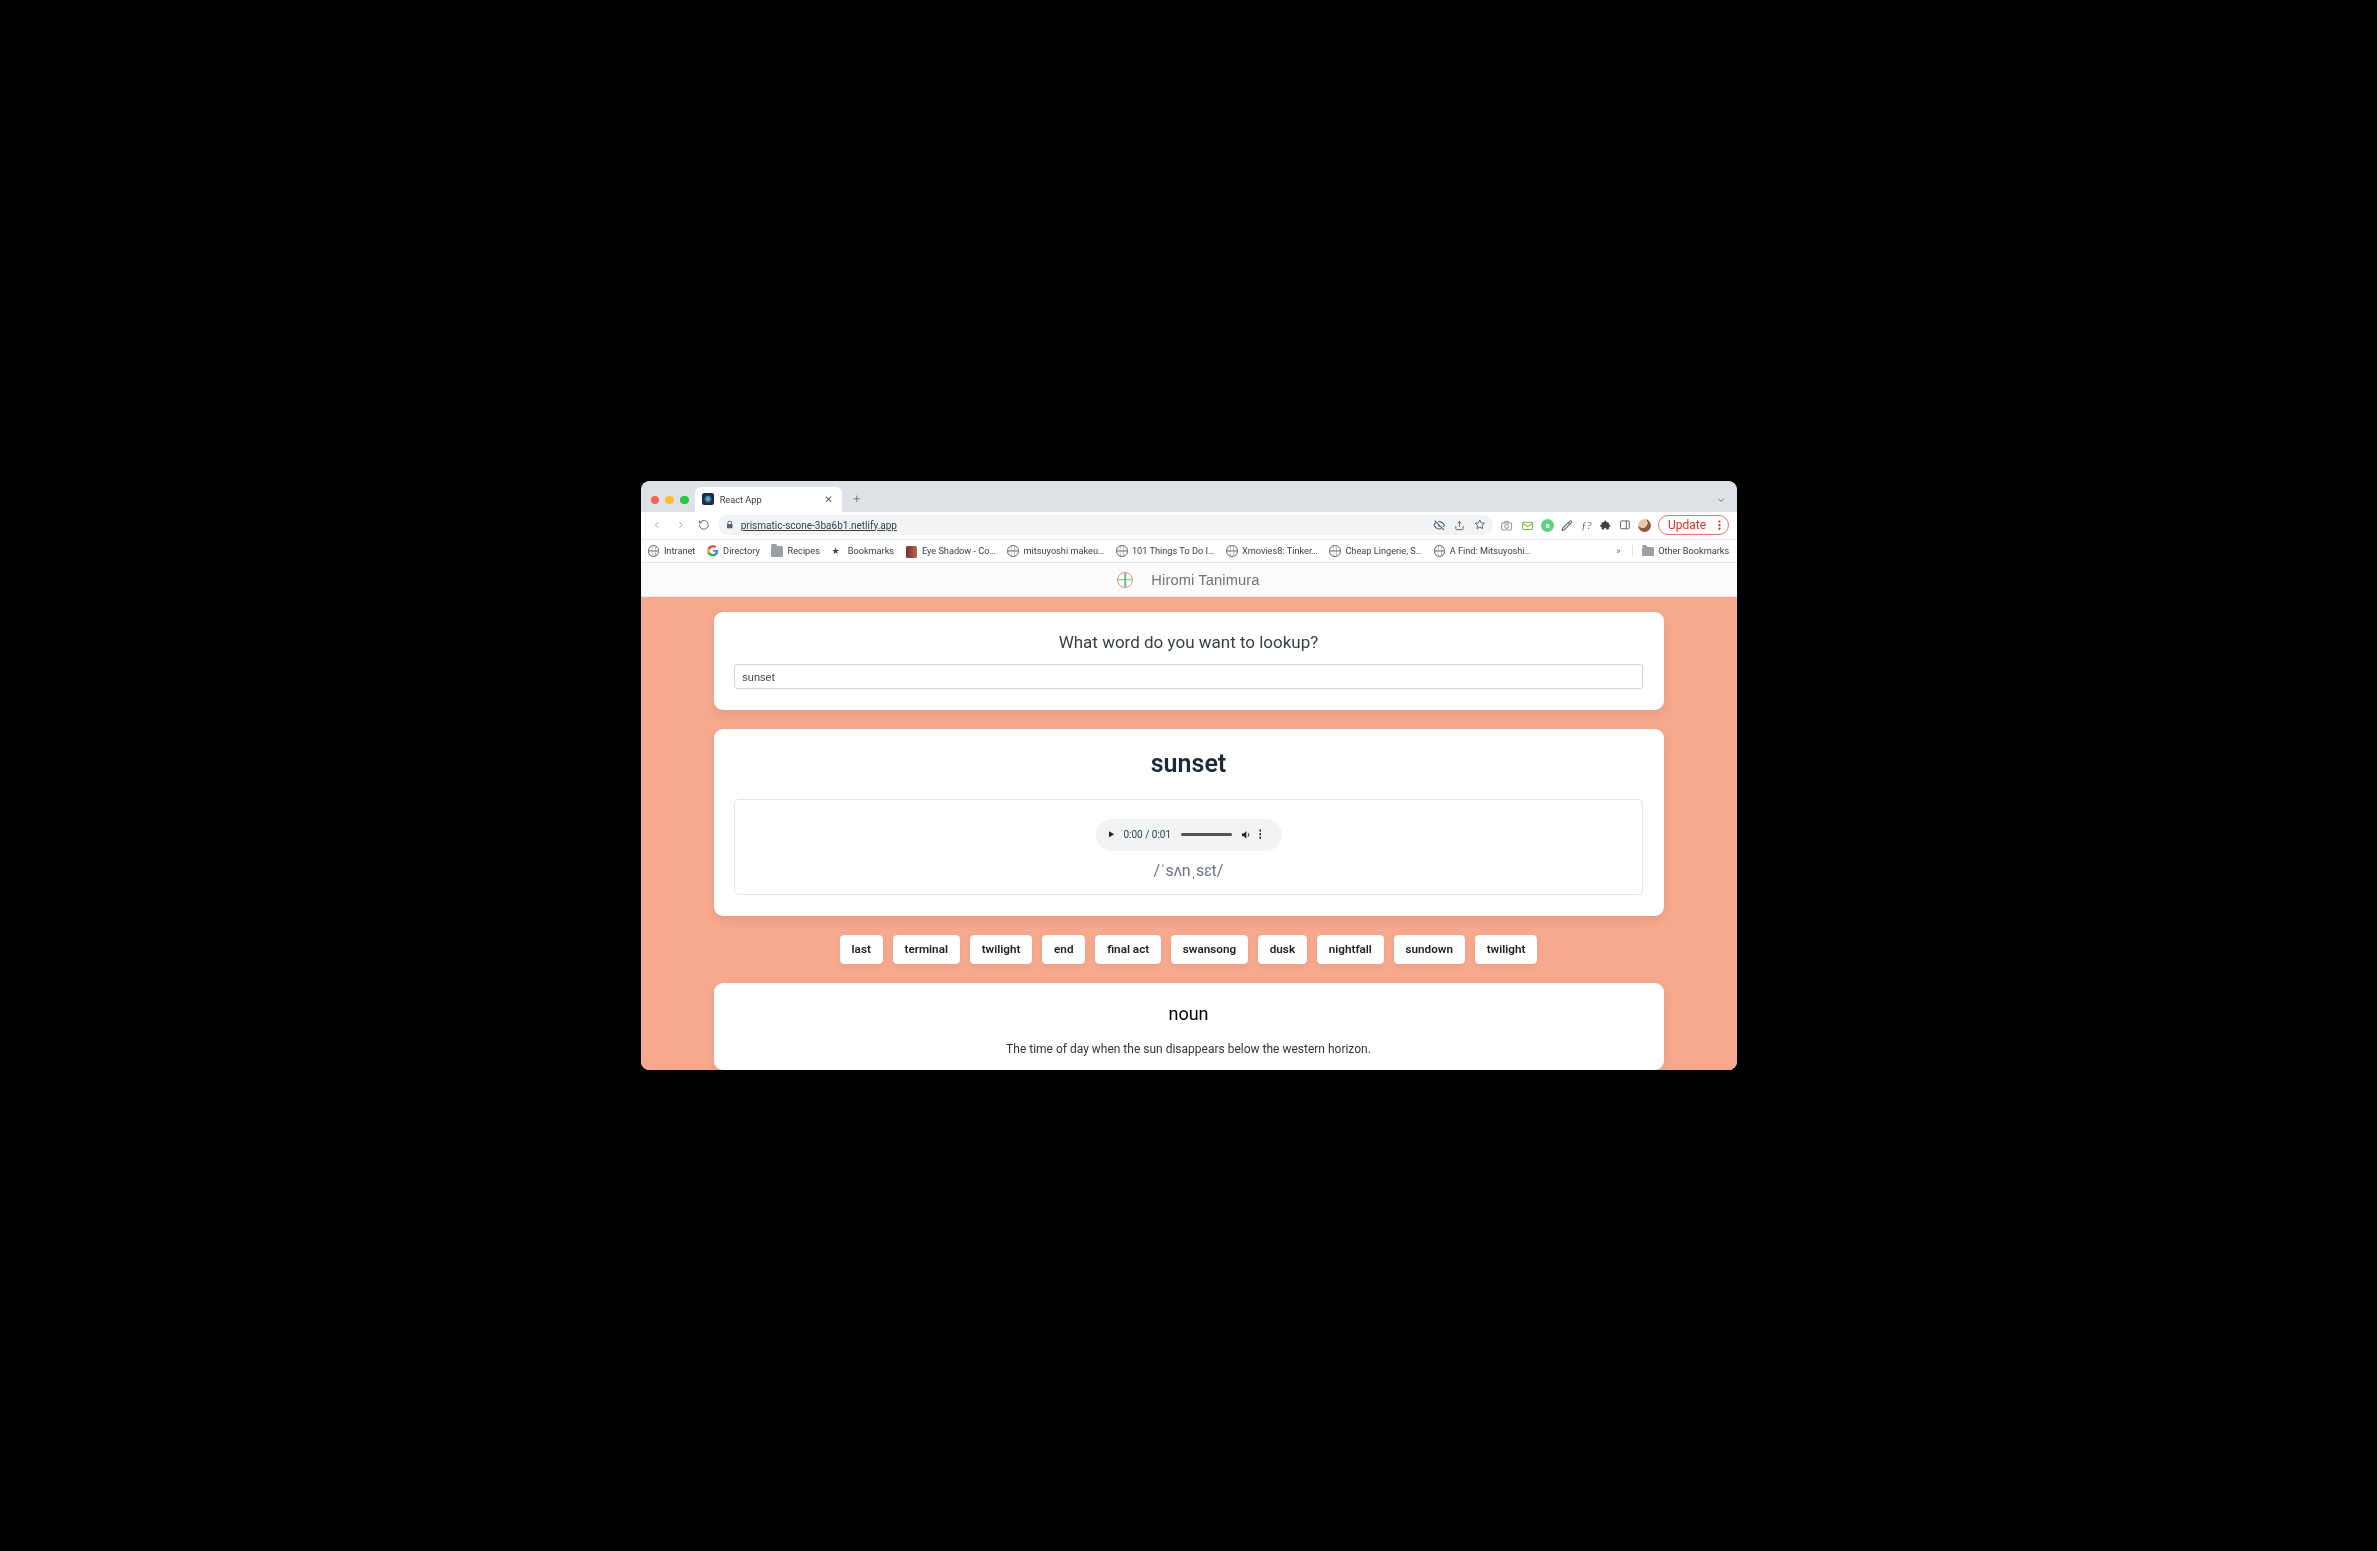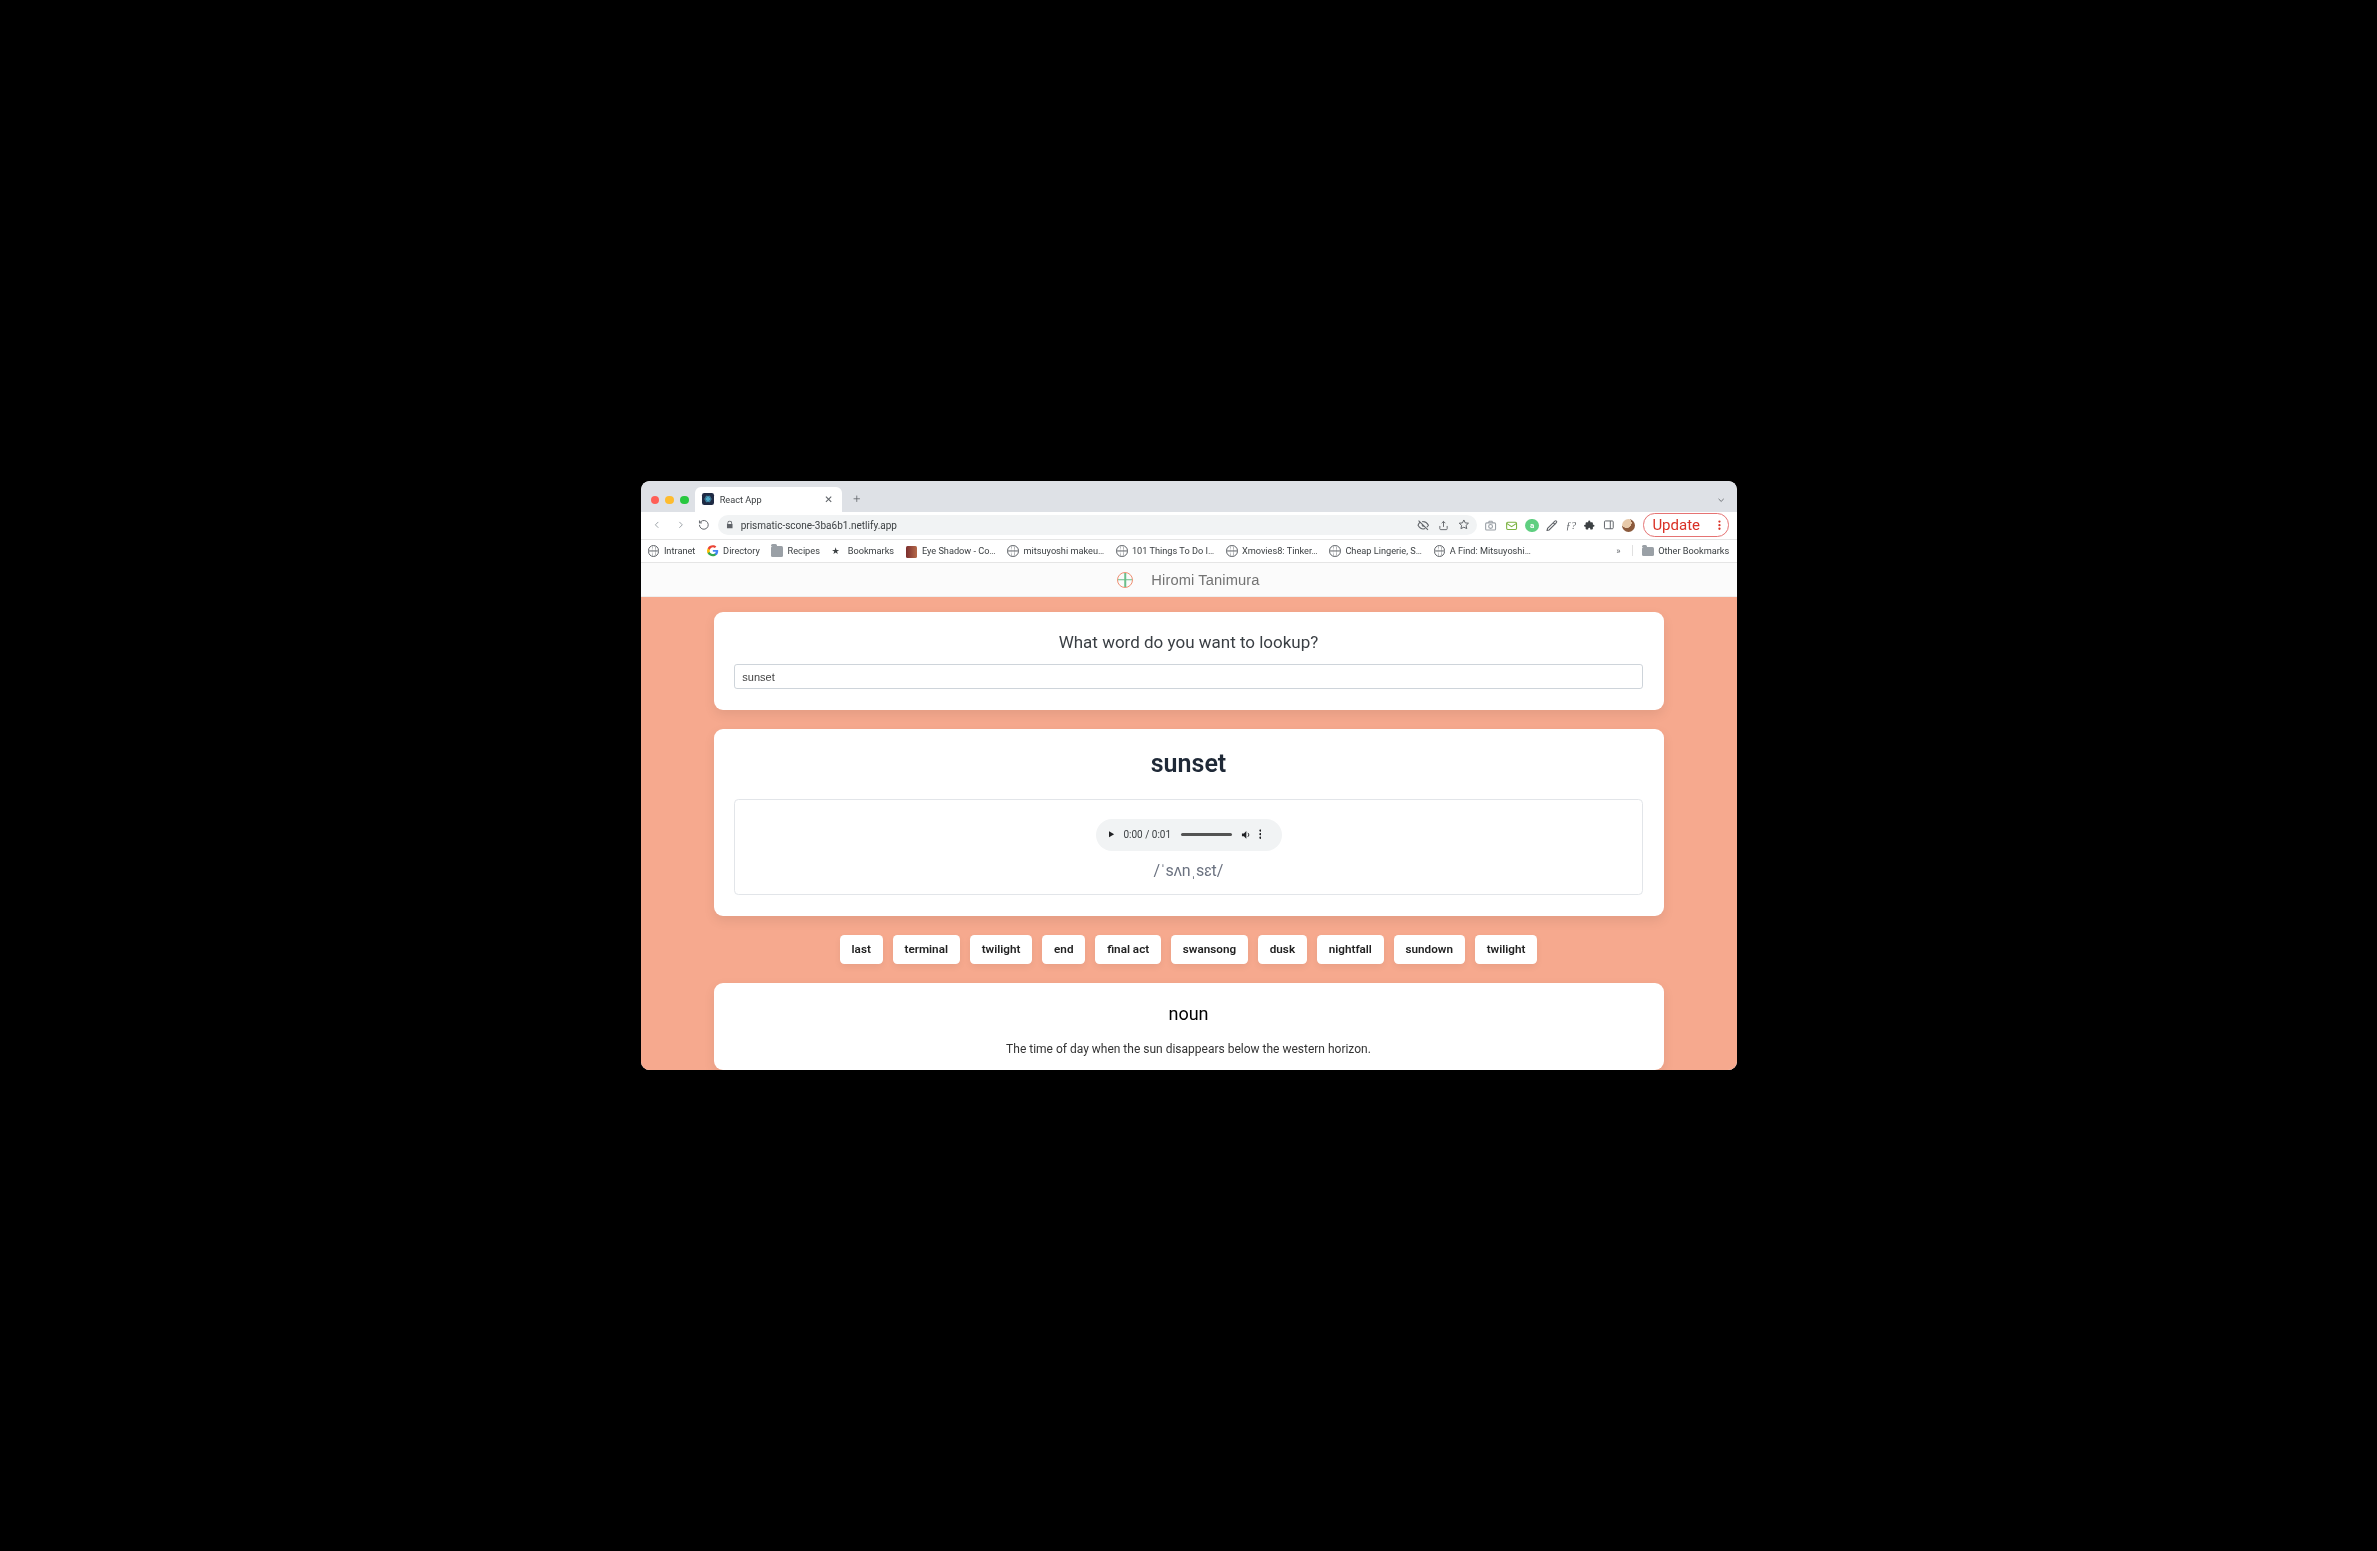--- a/index.html
+++ b/index.html
@@ -50,27 +50,27 @@
     height: 28px; background:#fff; display:flex; align-items:center; gap:4.4px;
     padding: 0 7.3px; border-bottom:0.7px solid #e5e5e5;
   }
   .nav-btn { width:19px; height:19px; display:flex; align-items:center; justify-content:center; color:#9aa0a6; border-radius:50%; }
   .nav-btn.active { color:#5f6368; }
   .omnibox {
     flex:1; height:20.5px; background:#f1f3f4; border-radius:10.3px; display:flex; align-items:center;
     padding:0 7.3px; gap:5.9px; color:#3c4043; font-size:10px;
   }
   .omnibox .lock { color:#5f6368; }
-  .omnibox .addr { flex:1; white-space:nowrap; overflow:hidden; text-overflow:ellipsis; }
+  .omnibox .addr { flex:1; white-space:nowrap; overflow:hidden; text-overflow:ellipsis;text-decoration:underline; }
   .omnibox .right-icons { display:flex; align-items:center; gap:8.8px; color:#5f6368; }
   .ext-icons { display:flex; align-items:center; gap:7.3px; color:#5f6368; padding:0 2.9px; }
   .ext-icons .circ { width:13.2px; height:13.2px; border-radius:50%; background:#5fcf80; display:flex; align-items:center; justify-content:center; color:#fff; font-size:8px; font-weight:700; }
   .ext-icons .fkey { font-style:italic; font-family: Georgia, serif; font-size:10.3px; }
   .ext-icons .avatar { width:13.2px; height:13.2px; border-radius:50%; background: radial-gradient(circle at 35% 30%, #e7c9a9 40%, #8b5a3c 41%); }
-  .update-pill { border:0.7px solid #e57373; color:#d93025; border-radius:11.7px; padding:2.2px 7.3px 2.2px 8.8px; font-size:15px; display:flex; align-items:center; gap:18px; }
+  .update-pill { border:0.7px solid #e57373; color:#d93025; border-radius:11.7px; padding:2.2px 7.3px 2.2px 8.8px; font-size:12px; display:flex; align-items:center; gap:12px; }
   .update-pill .dots { color:#d93025; }
 
   
   .bookmarks-bar {
     height: 23.5px; background:#fff; border-bottom:0.7px solid #e5e5e5;
     display:flex; align-items:center; gap:11.7px; padding:0 7.3px; font-size:9.2px; color:#3c4043;
   }
   .bmk { display:flex; align-items:center; gap:4.4px; white-space:nowrap; max-width:117px; overflow:hidden; text-overflow:ellipsis; }
   .bmk .txt { overflow:hidden; text-overflow:ellipsis; }
   .bmk svg, .bmk .ico { width:11.7px; height:11.7px; flex:0 0 11.7px; }

